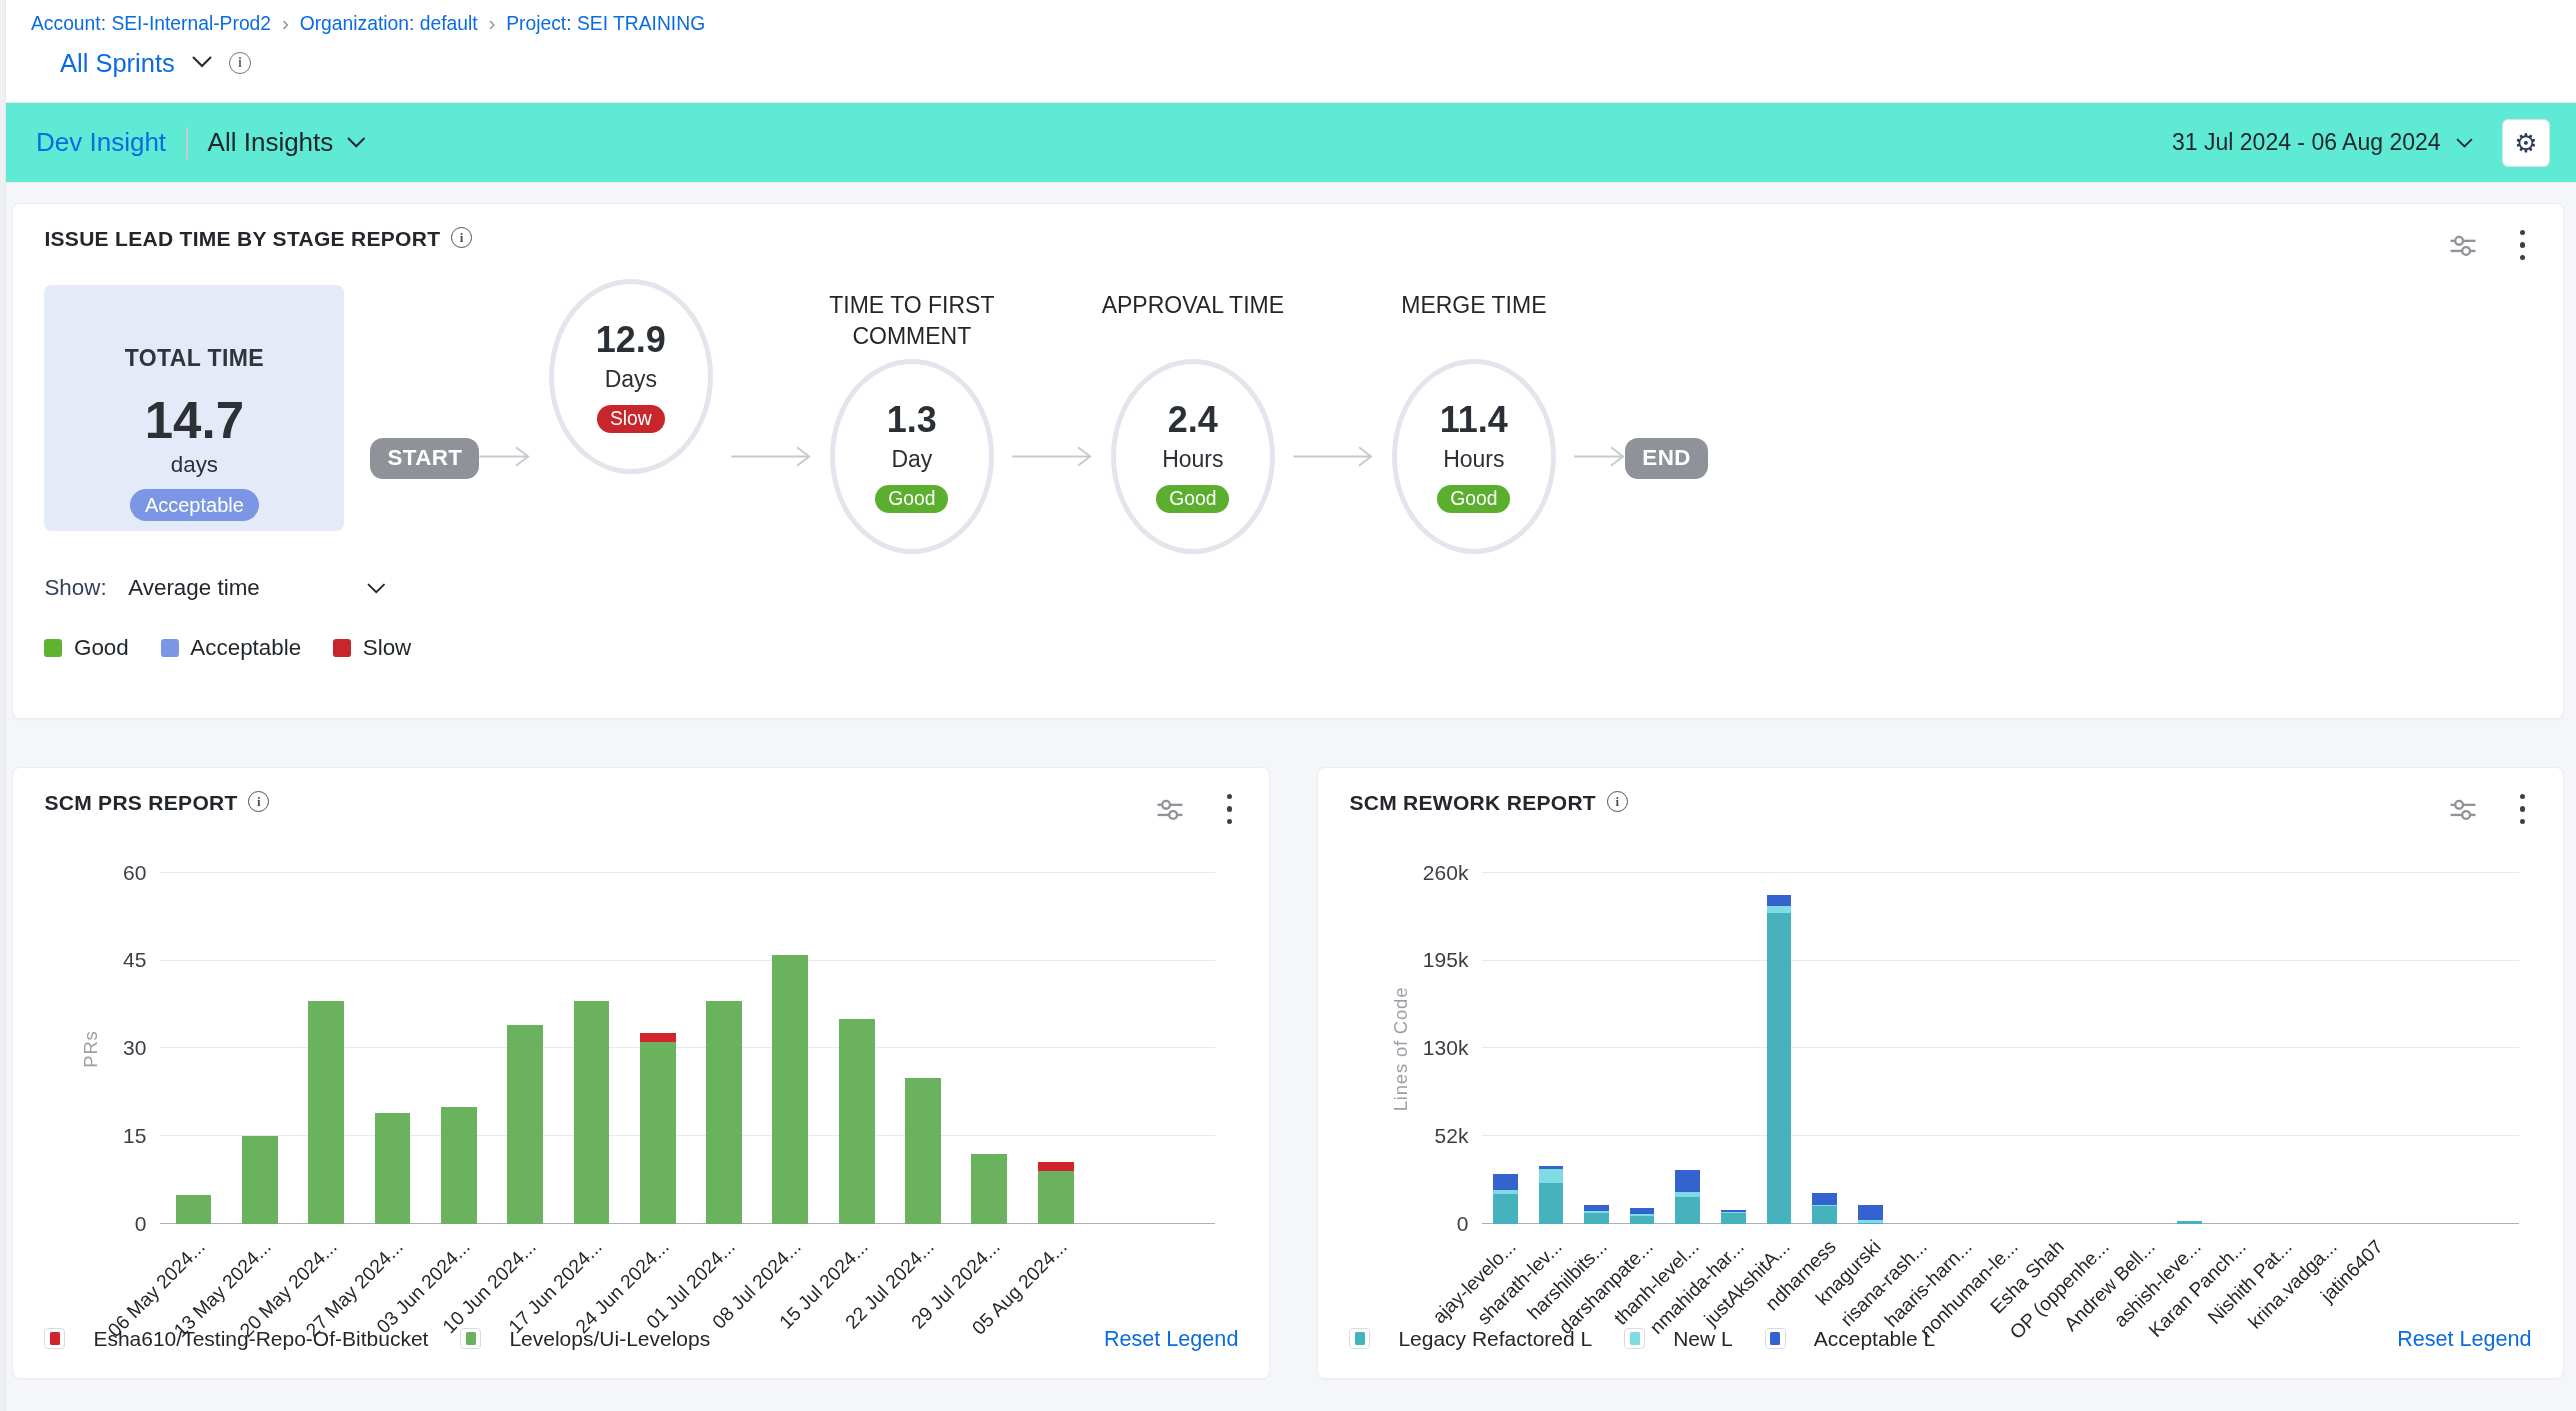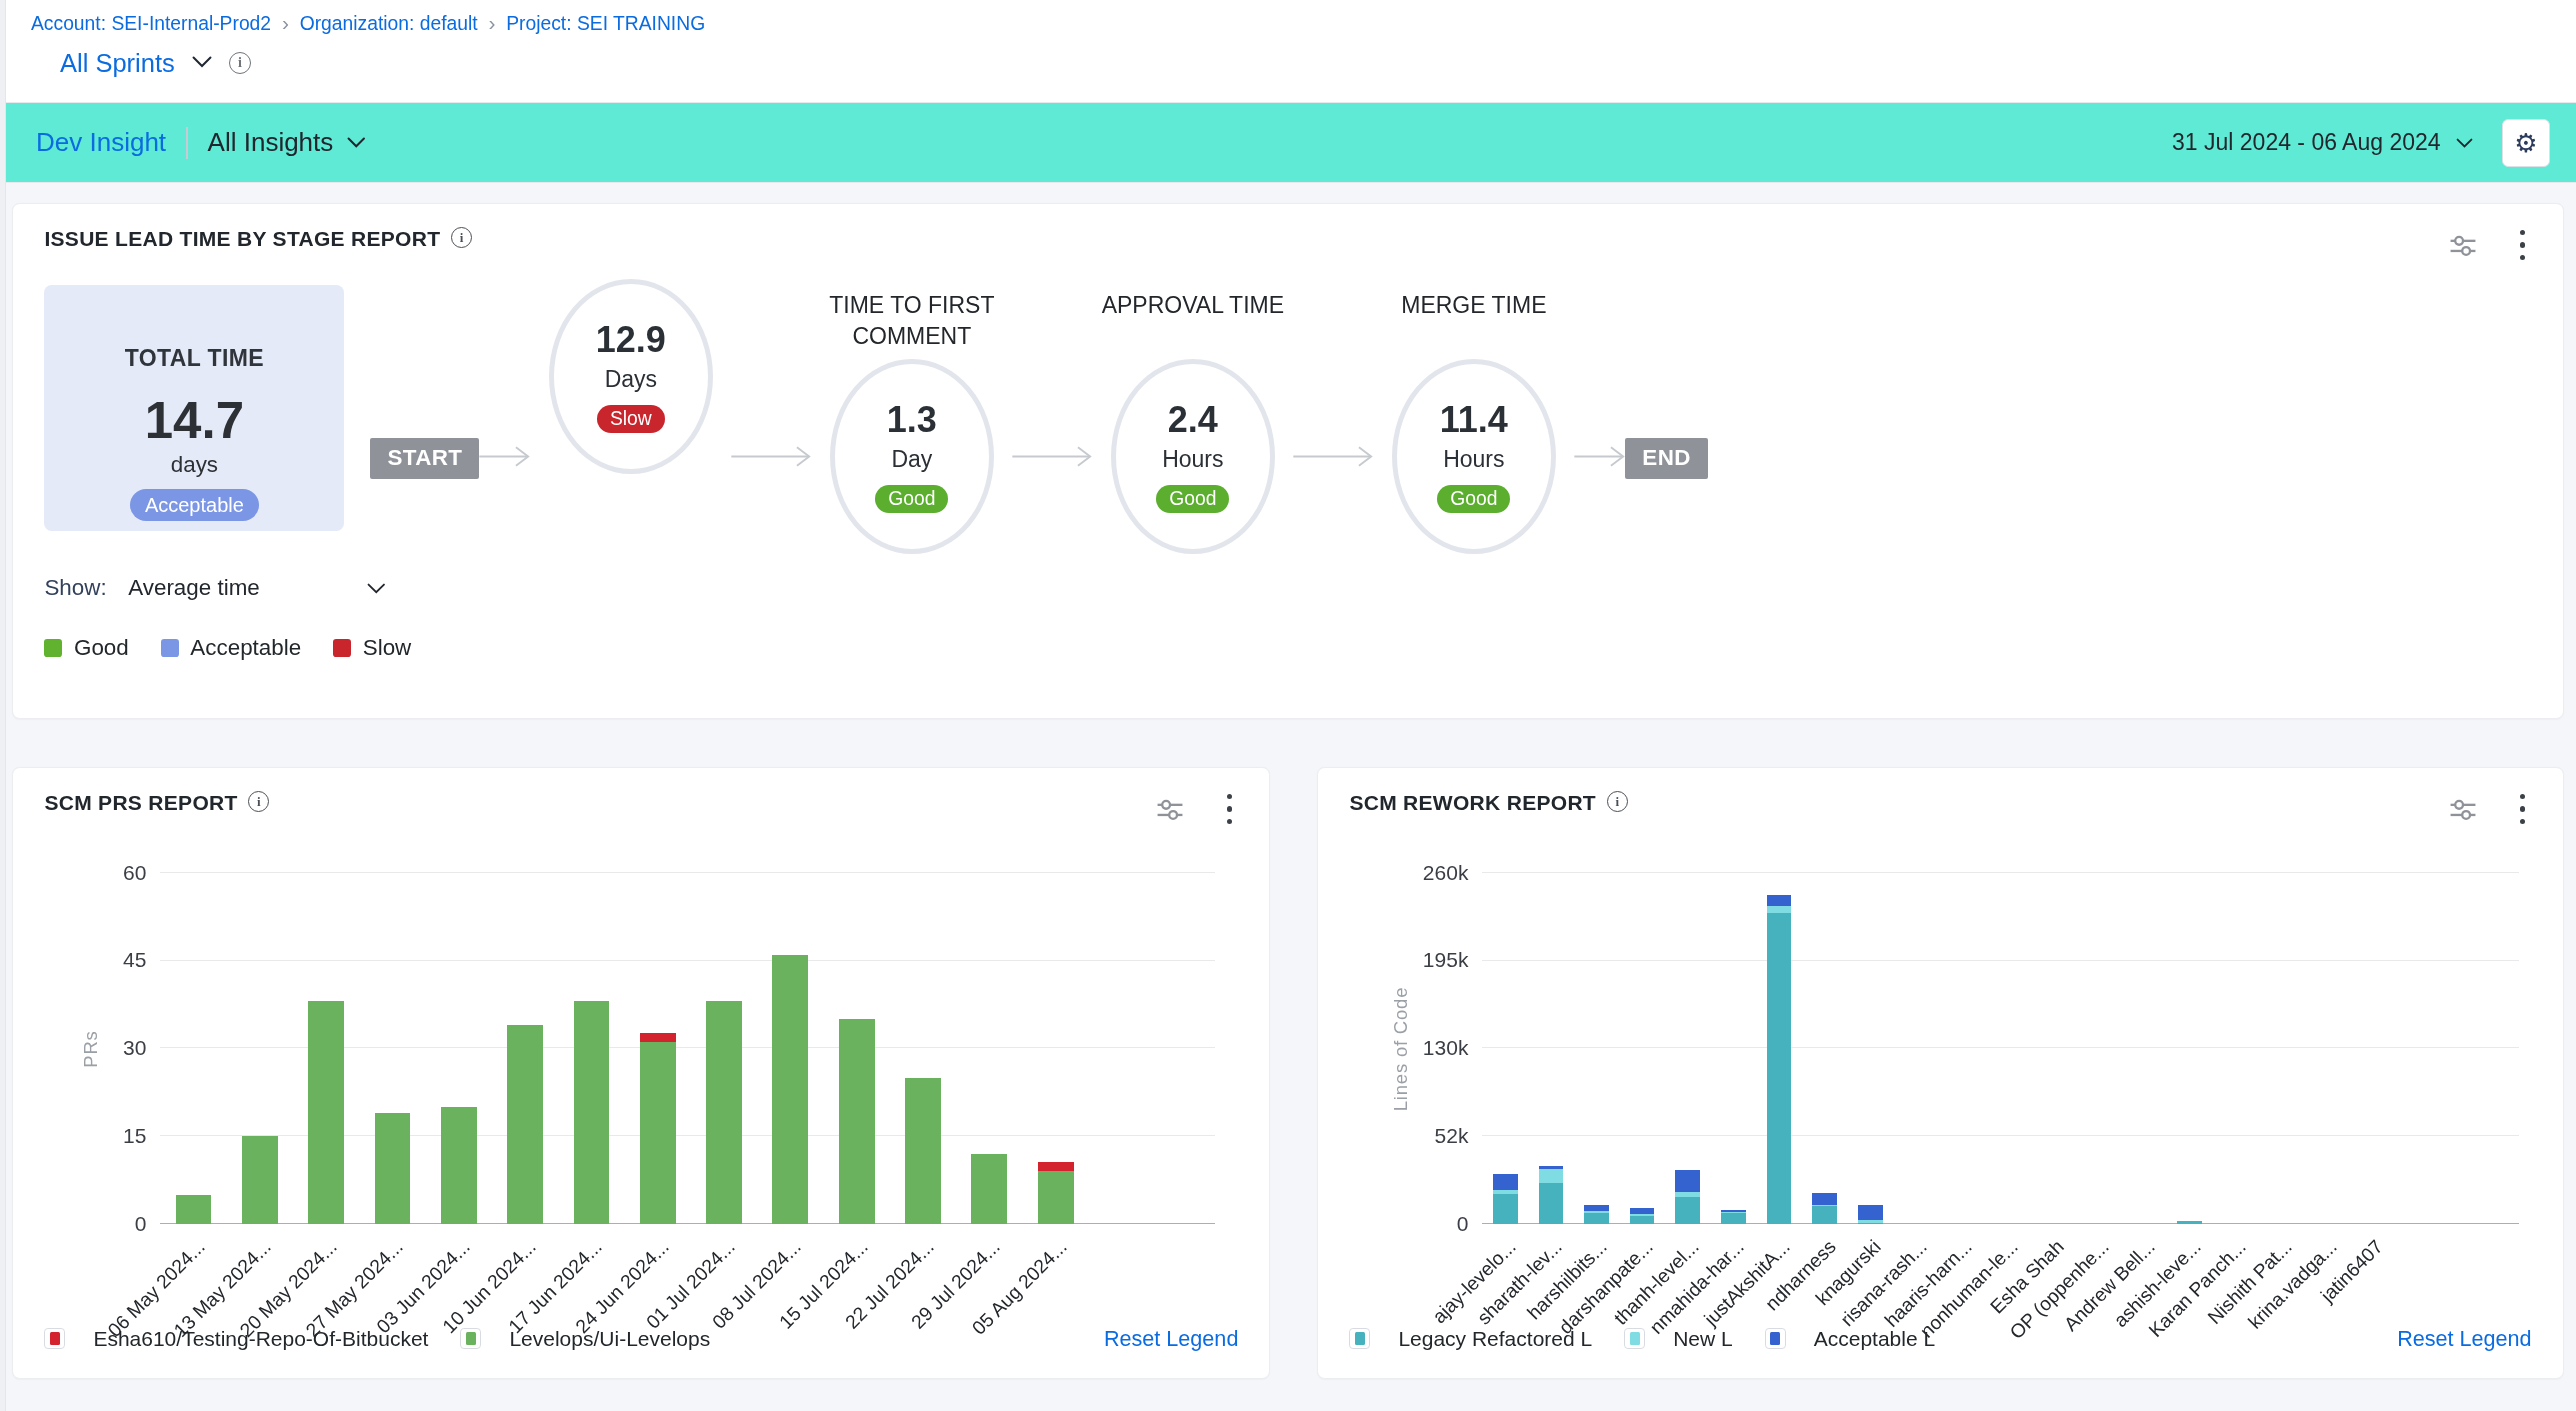--- a/index.html
+++ b/index.html
@@ -54,21 +54,21 @@
   .flow { display:flex; margin-left:26px; align-items:flex-start; }
   .node-col { width:201px; display:flex; flex-direction:column; align-items:center; flex:none; }
   .stage-label { height:80px; width:239px; margin:0 -19.3px; text-align:center; font-size:23px;
                  font-weight:500; color:#23272b; line-height:1.38; padding-top:10.8px; }
   .circle { width:164px; height:195px; border:5.4px solid #e2e5eb; border-radius:50%; background:#fff;
             display:flex; flex-direction:column; align-items:center; justify-content:center; }
   .c-value { font-size:36px; font-weight:600; color:#2b3036; }
   .c-unit { font-size:23px; color:#2b3036; margin-top:4.6px; }
   .c-pill { margin-top:12.4px; font-size:19.3px; padding:3.1px 13px; }
   .term-pill { background:#8f9399; color:#fff; font-size:22.4px; font-weight:700; padding:7.7px 17px;
-               border-radius:2px; margin-top:159px; letter-spacing:0.4px; flex:none; }
+               border-radius:13px; margin-top:159px; letter-spacing:0.4px; flex:none; }
   .connector { margin-top:163px; flex:none; }
   .show-row { margin-top:21.6px; display:flex; align-items:center; font-size:22.4px; }
   .show-label { color:#33415c; font-weight:500; }
   .show-select { display:flex; align-items:center; cursor:pointer; }
   .show-value { margin-left:21.6px; color:#22272e; }
   .show-select .chev { margin-left:107px; }
   .lt-legend { margin-top:34px; display:flex; align-items:center; gap:32px; font-size:22.4px; color:#22272b; }
   .lt-item { display:flex; align-items:center; gap:11.6px; }
   .sq { width:18px; height:18px; border-radius:3.1px; display:inline-block; }
 

